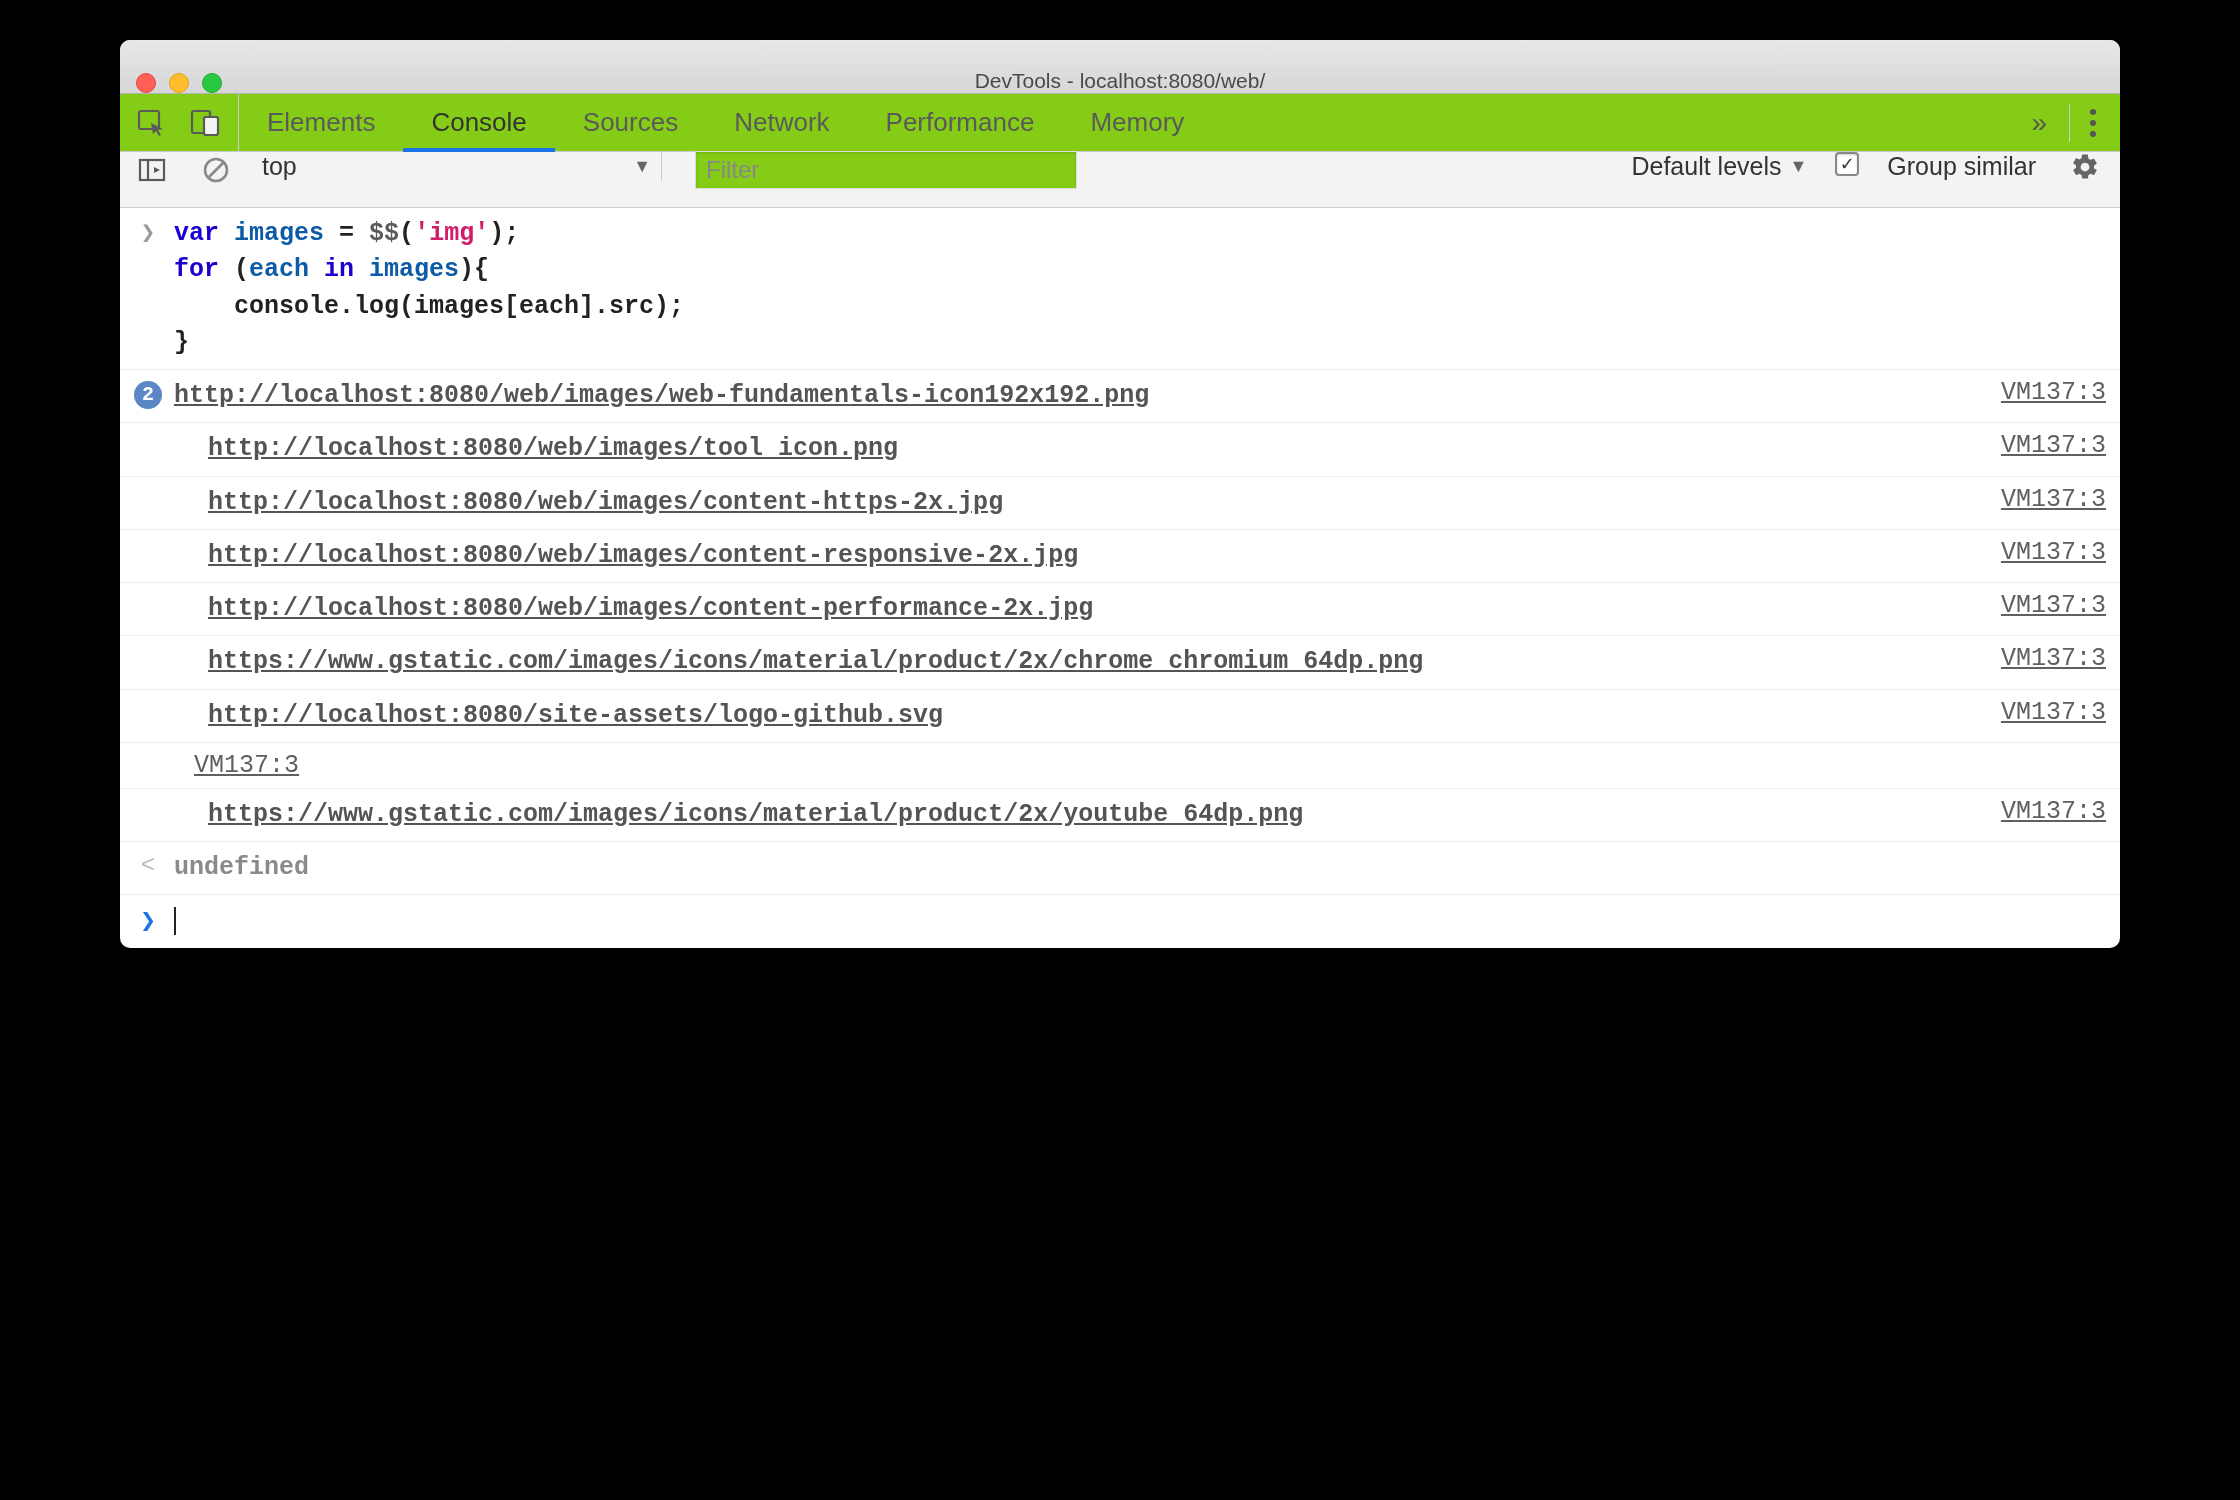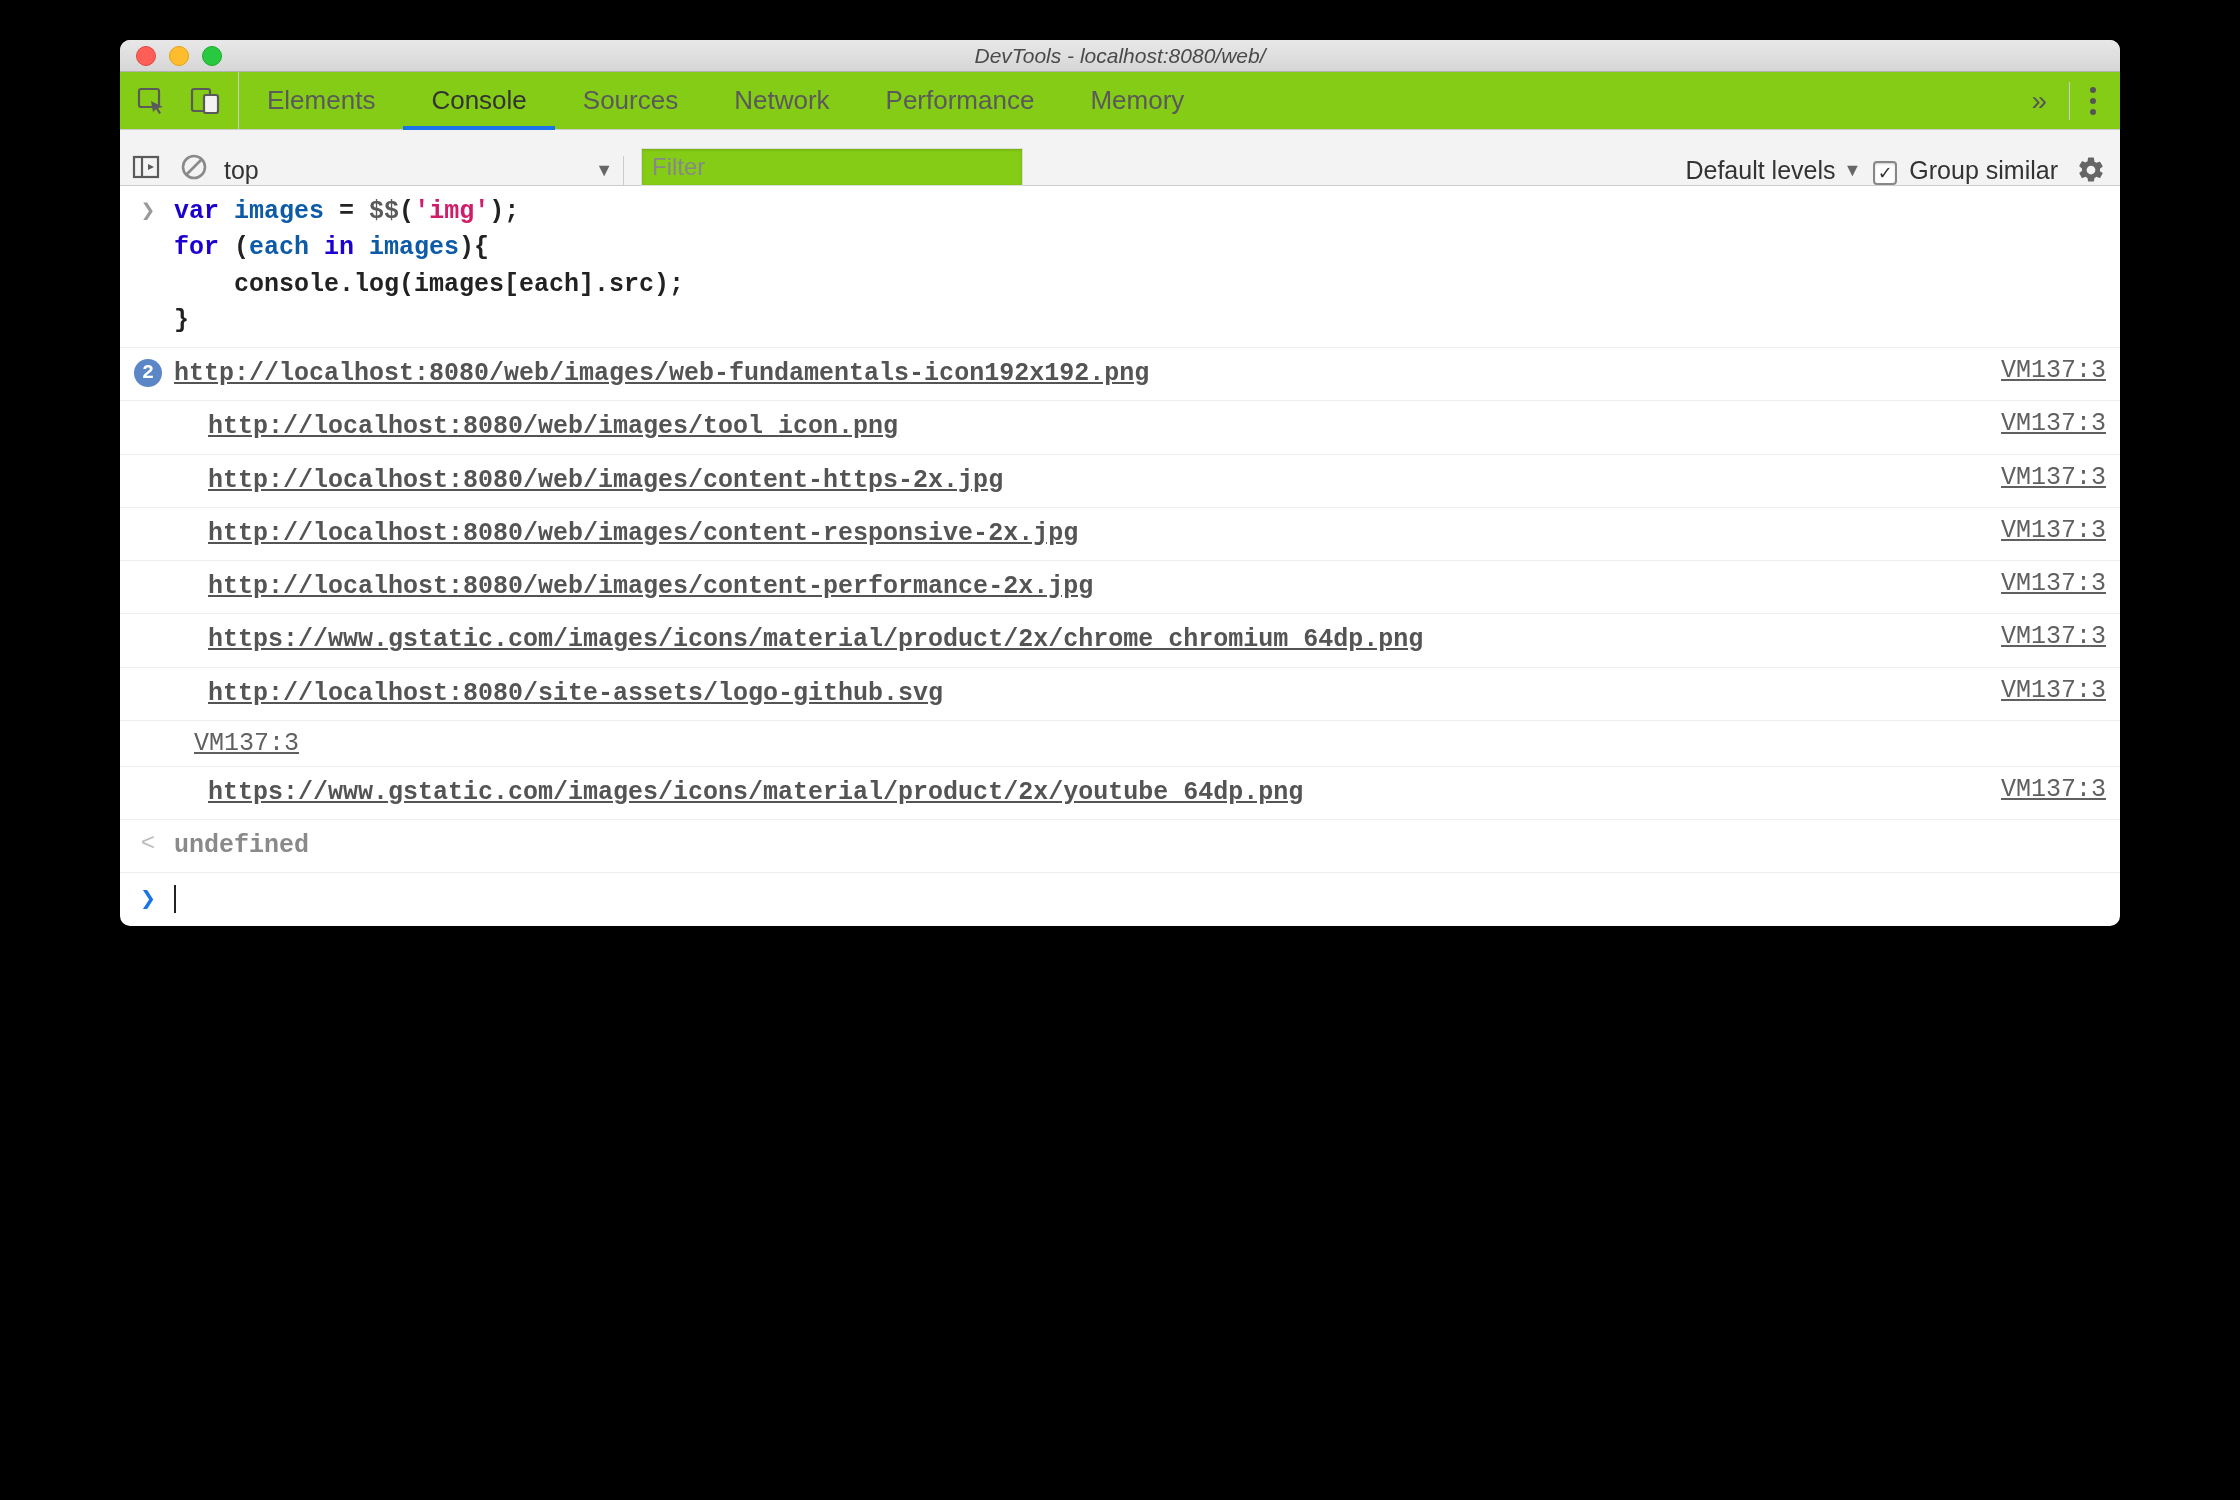--- a/index.html
+++ b/index.html
@@ -14,27 +14,26 @@
     padding-top: 40px;
   }
   .window {
     width: 2000px;
     background: #fff;
     border-radius: 10px;
     overflow: hidden;
     box-shadow: 0 20px 60px rgba(0,0,0,0.5);
   }
   .titlebar {
-    height: 32px;
+    height: 54px;
     background: linear-gradient(#e8e8e8, #d6d6d6);
     border-bottom: 1px solid #b3b3b3;
     display: flex;
-    align-items: center;
+    align-items: flex-end;
     position: relative;
-    font-style: italic;
   }
   .traffic-lights {
     display: flex;
     gap: 13px;
     padding-left: 16px;
   }
   .tl { width: 20px; height: 20px; border-radius: 50%; }
   .tl.red { background: #ff5f57; border: 1px solid #e24640; }
   .tl.yellow { background: #ffbd2e; border: 1px solid #e1a117; }
   .tl.green { background: #28c940; border: 1px solid #1dac2c; }
@@ -106,23 +105,23 @@
   .kebab {
     display:flex; flex-direction:column; gap:5px; padding:0 10px; cursor:pointer;
   }
   .kebab span { width:6px; height:6px; background:#555; border-radius:50%; }
 
   .filter-row {
     height: 56px;
     background: #f3f3f3;
     border-bottom: 1px solid #ccc;
     display: flex;
-    align-items: flex-end;
-    gap: 12px;
-    padding: 0 8px;
+    align-items: flex-start;
+    gap: 28px;
+    padding: 0 14px;
   }
   .context-select {
     display:flex; align-items:center; gap:6px;
     font-size: 25px; color: #333;
     padding-right: 10px;
     min-width: 400px;
     justify-content: space-between;
     border-right: 1px solid #ccc;
     margin-right: 6px;
   }

